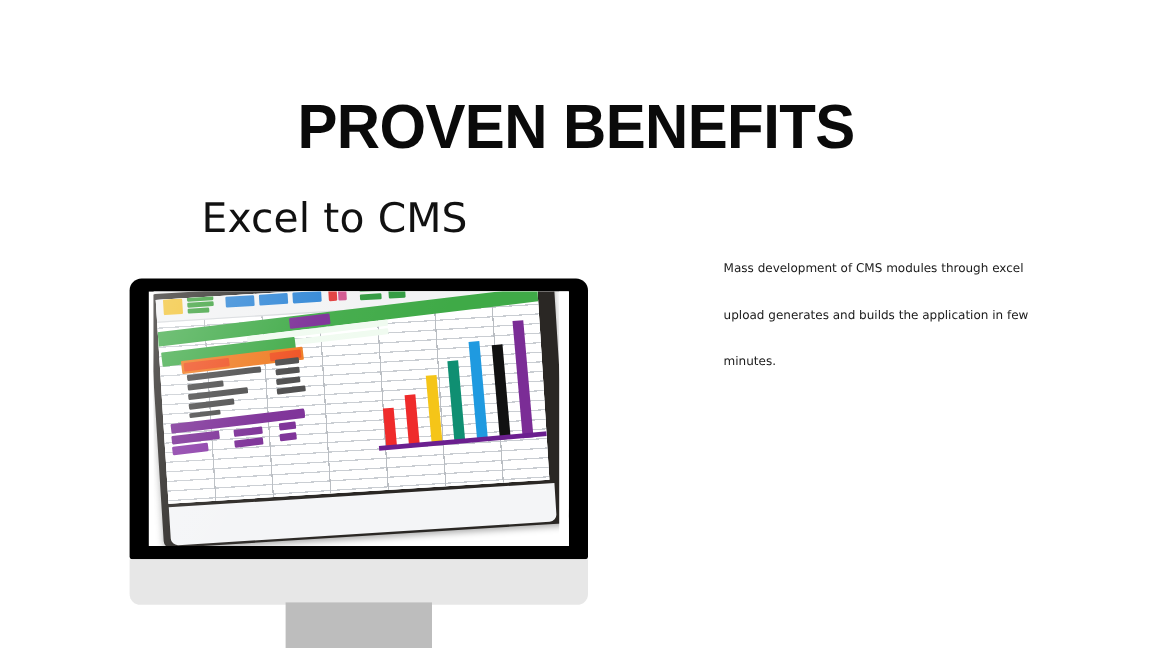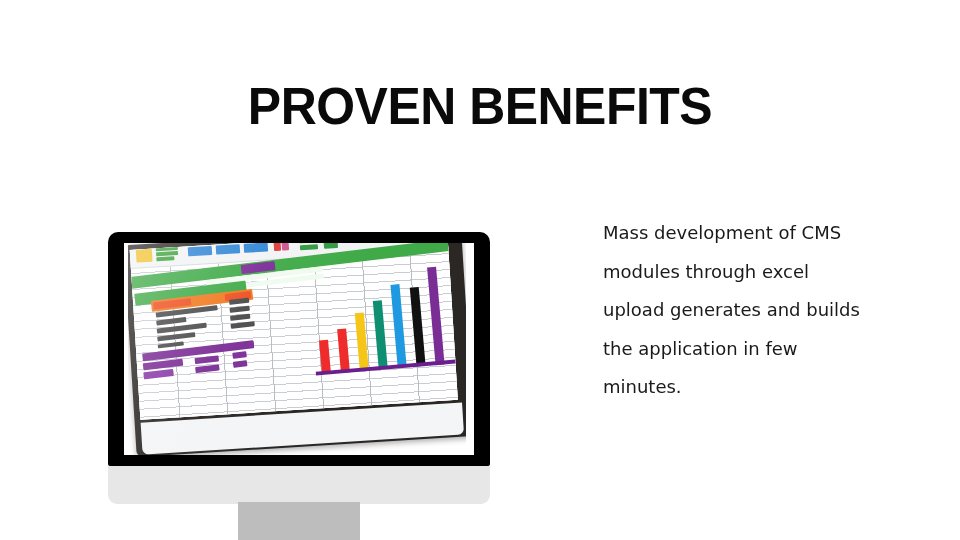--- a/index.html
+++ b/index.html
@@ -55,21 +55,21 @@
   }
 
   
   #body-text {
     position: absolute;
     left: 603px;
     top: 196px;
     width: 262px;
     font-family: "DejaVu Sans", sans-serif;
     font-weight: 400;
-    font-size: 18px;
+    font-size: 10px;
     line-height: 38.5px;
     color: #1a1a1a;
   }
 
   
   #monitor {
     position: absolute;
     left: 108px;
     top: 232px;
     width: 382px;
@@ -281,20 +281,21 @@
     background: #ffffff;
   }
 </style>
 </head>
 <body>
 
 <div id="slide">
 
   <h1 id="page-title">PROVEN BENEFITS</h1>
 
+  <div id="subtitle">Excel to CMS</div>
 
   <p id="body-text">Mass development of CMS modules through excel upload generates and builds the application in few minutes.</p>
 
   <div id="monitor">
 
     <div class="bezel"></div>
 
     <div class="screen">
       <div class="photo">
 

